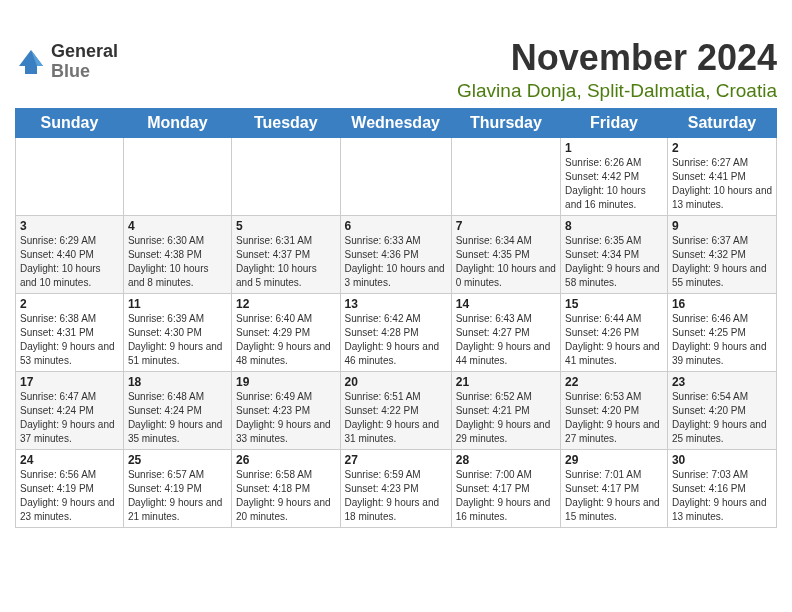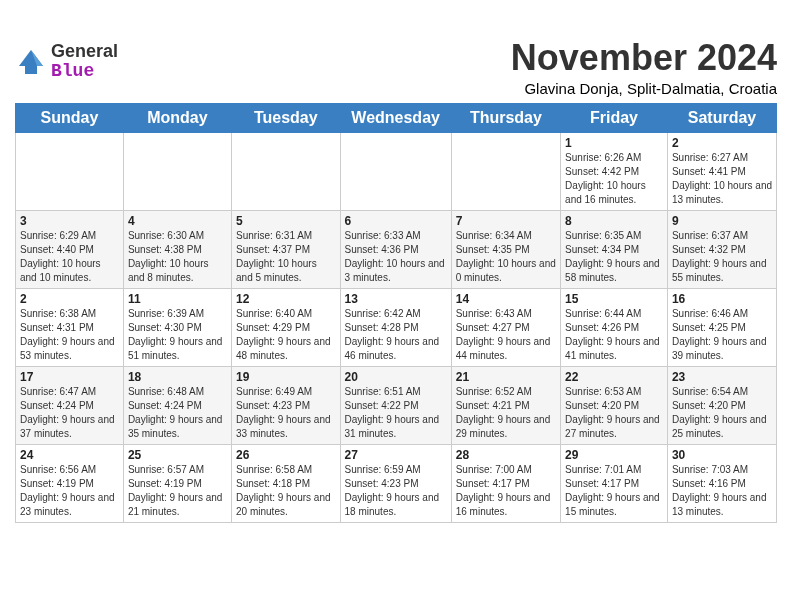--- a/index.html
+++ b/index.html
@@ -33,40 +33,39 @@
       line-height: 1.1;
     }
     .logo-general {
       font-size: 18px;
       font-weight: bold;
       color: #333;
     }
     .logo-blue {
       font-size: 18px;
       font-weight: bold;
-      color: #a21caf;
-      font-family: Liberation Mono, monospace;
+      color: #737373;
     }
     .logo-icon {
       width: 32px;
       height: 32px;
       margin-right: 4px;
     }
     .title-block {
       text-align: right;
     }
     .month-title {
       font-size: 36px;
       font-weight: bold;
       color: #333;
       line-height: 1.1;
     }
     .location {
-      font-size: 15px;
-      color: #000000;
+      font-size: 19px;
+      color: #4d7c0f;
       margin-top: 2px;
     }
     .calendar {
       width: 100%;
       border-collapse: collapse;
       font-size: 11px;
     }
     .calendar th {
       background: #3a7fc1;
       color: #fff;

